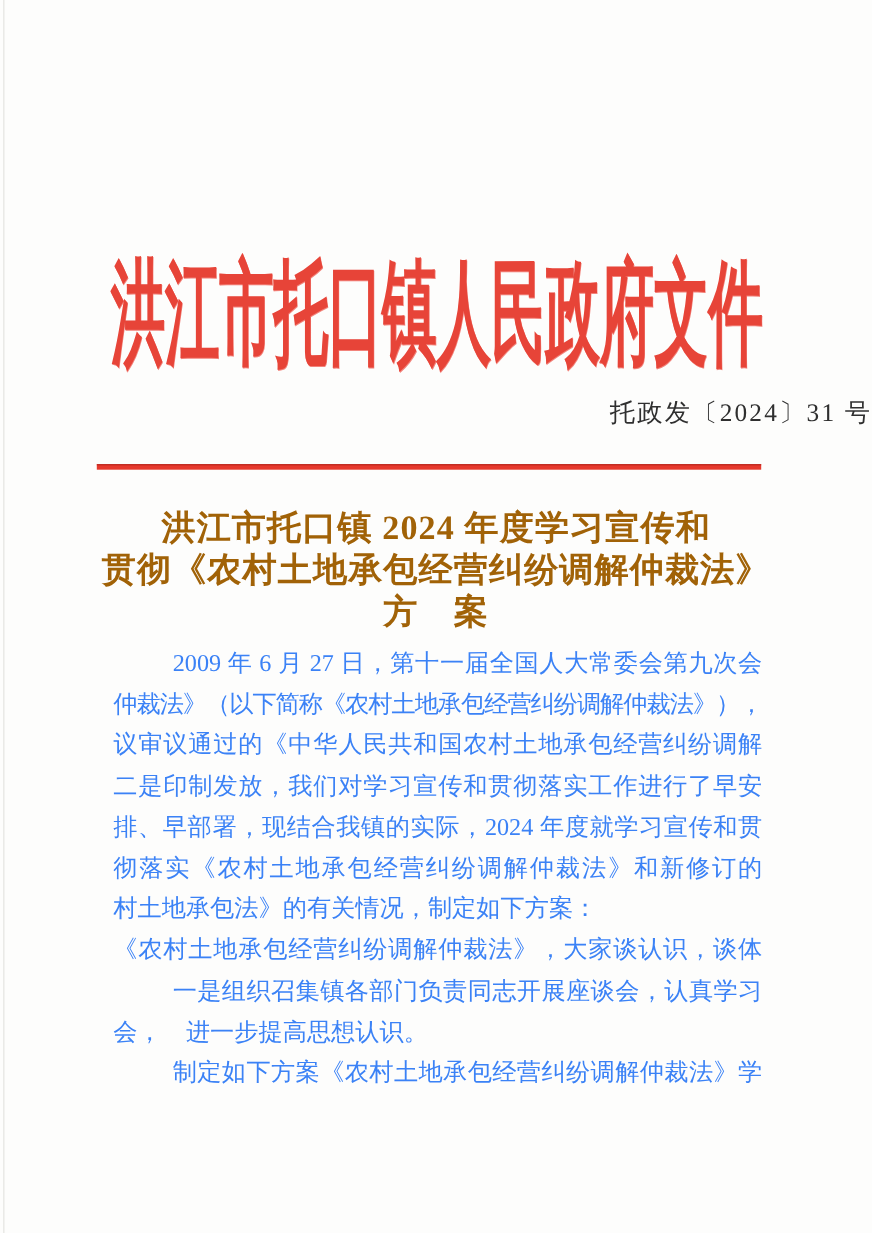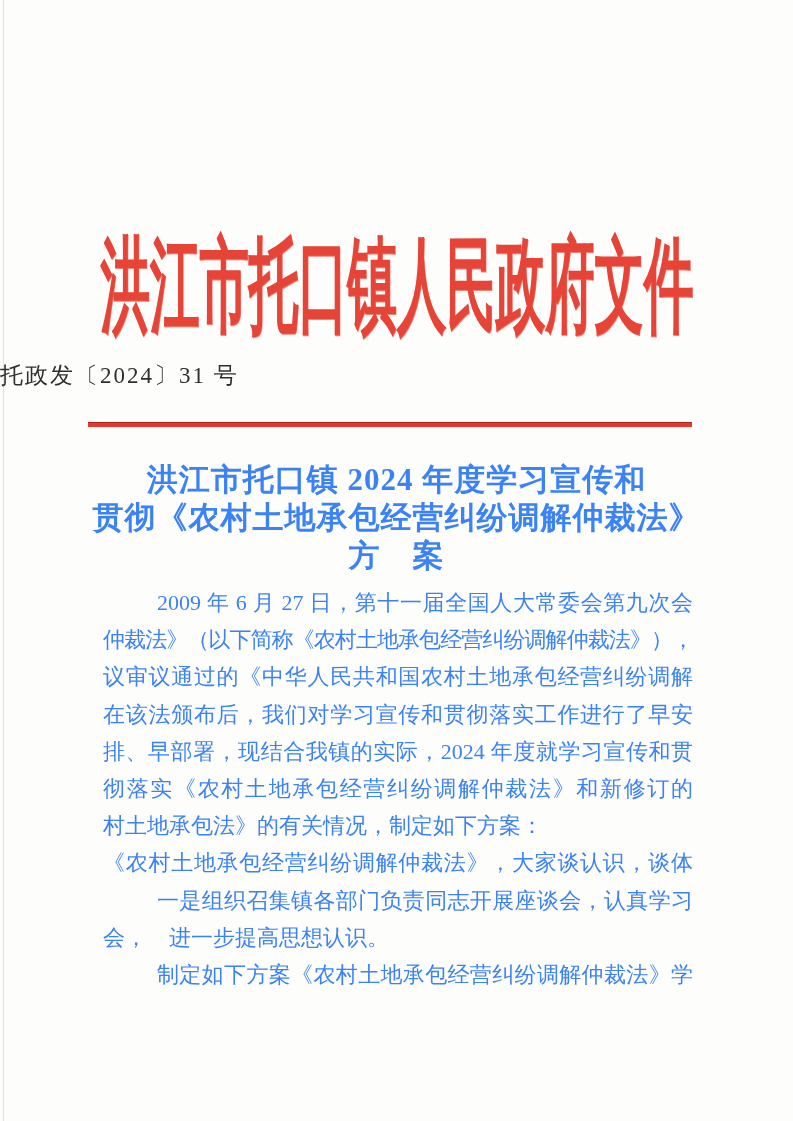--- a/index.html
+++ b/index.html
@@ -45,21 +45,21 @@
     text-shadow: 1px 1px 0 #f2837b;
     transform: scaleX(0.475);
     transform-origin: center center;
   }
   
   .doc-number {
     position: absolute;
     top: 360px;
     left: 0;
     width: 793px;
-    text-align: left;
+    text-align: right;
     font-size: 23px;
     letter-spacing: 2px;
     color: #2f2f2f;
   }
   
   .red-rule {
     position: absolute;
     top: 422px;
     left: 88px;
     width: 604px;
@@ -67,21 +67,21 @@
     background: #e6392d;
     border-top: 1px solid #b72318;
   }
   
   .doc-title {
     position: absolute;
     top: 461px;
     left: 0;
     width: 793px;
     text-align: center;
-    color: #3b82f6;
+    color: #a16207;
     font-weight: bold;
     font-size: 31px;
     line-height: 38px;
     letter-spacing: 1px;
   }
   
   .body-block {
     position: absolute;
     top: 584px;
     left: 103px;
@@ -125,21 +125,21 @@
   <div class="doc-title">
     <div>洪江市托口镇 2024 年度学习宣传和</div>
     <div>贯彻《农村土地承包经营纠纷调解仲裁法》</div>
     <div>方　案</div>
   </div>
 
   <div class="body-block">
     <div class="body-line fill indent">2009 年 6 月 27 日，第十一届全国人大常委会第九次会</div>
     <div class="body-line fill squeeze">仲裁法》（以下简称《农村土地承包经营纠纷调解仲裁法》），</div>
     <div class="body-line fill">议审议通过的《中华人民共和国农村土地承包经营纠纷调解</div>
-    <div class="body-line fill">在该法颁布后，我们对学习宣传和贯彻落实工作进行了早安</div>
+    <div class="body-line fill">二是印制发放，我们对学习宣传和贯彻落实工作进行了早安</div>
     <div class="body-line fill">排、早部署，现结合我镇的实际，2024 年度就学习宣传和贯</div>
     <div class="body-line fill">彻落实《农村土地承包经营纠纷调解仲裁法》和新修订的《农</div>
     <div class="body-line">村土地承包法》的有关情况，制定如下方案：</div>
     <div class="body-line fill">《农村土地承包经营纠纷调解仲裁法》，大家谈认识，谈体</div>
     <div class="body-line fill indent">一是组织召集镇各部门负责同志开展座谈会，认真学习</div>
     <div class="body-line">会，　进一步提高思想认识。</div>
     <div class="body-line fill indent">制定如下方案《农村土地承包经营纠纷调解仲裁法》学</div>
   </div>
 
 </div>

